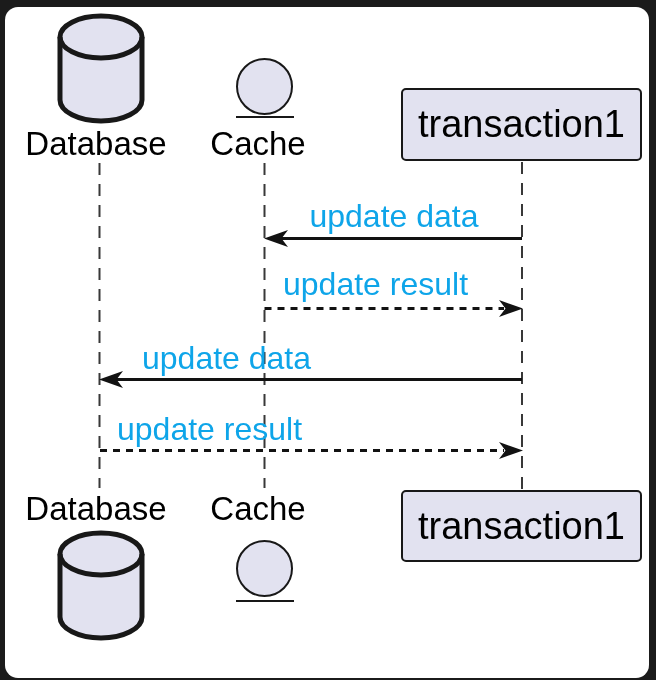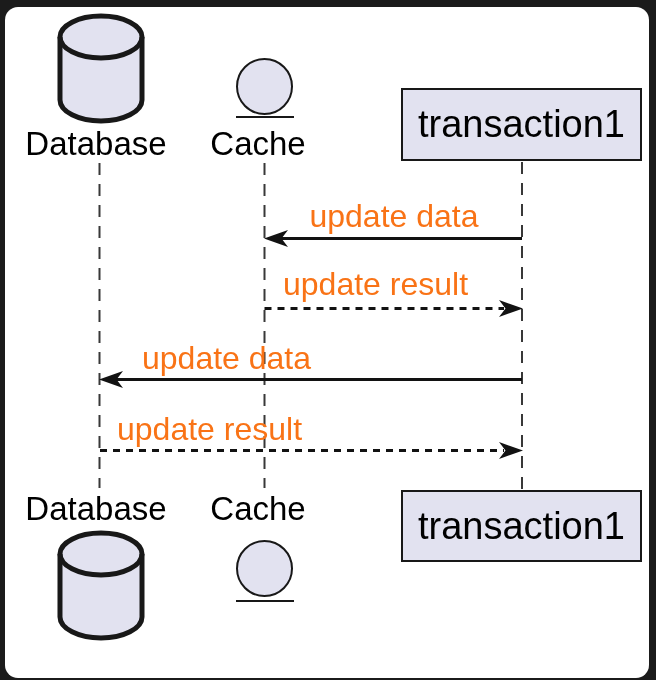--- a/index.html
+++ b/index.html
@@ -17,34 +17,34 @@
   .overlay{position:absolute;left:0;top:0;width:656px;height:680px;}
   .abs{position:absolute;}
   .participant-label{
     position:absolute;
     font-size:33px;line-height:1;color:#000;
     white-space:nowrap;transform:translateX(-50%);
   }
   .participant-box{
     position:absolute;
     width:241px;height:73px;
-    background:#e2e2f0;border:2px solid #181818;border-radius:0;
+    background:#e2e2f0;border:2px solid #181818;border-radius:5px;
     display:flex;align-items:center;justify-content:center;
     font-size:38px;color:#000;box-sizing:border-box;
   }
   .entity-circle{
     position:absolute;width:57px;height:57px;border-radius:50%;
     background:#e2e2f0;border:2px solid #181818;box-sizing:border-box;
   }
   .entity-underline{
     position:absolute;width:58px;height:2px;background:#181818;
   }
   .message-label{
     position:absolute;
-    font-size:32px;line-height:1;color:#f97316;white-space:nowrap;
+    font-size:32px;line-height:1;color:#0ea5e9;white-space:nowrap;
   }
   .message-label.centered{transform:translateX(-50%);}
 </style>
 </head>
 <body>
 
 <div class="stage">
 
   <div class="canvas"></div>
 

